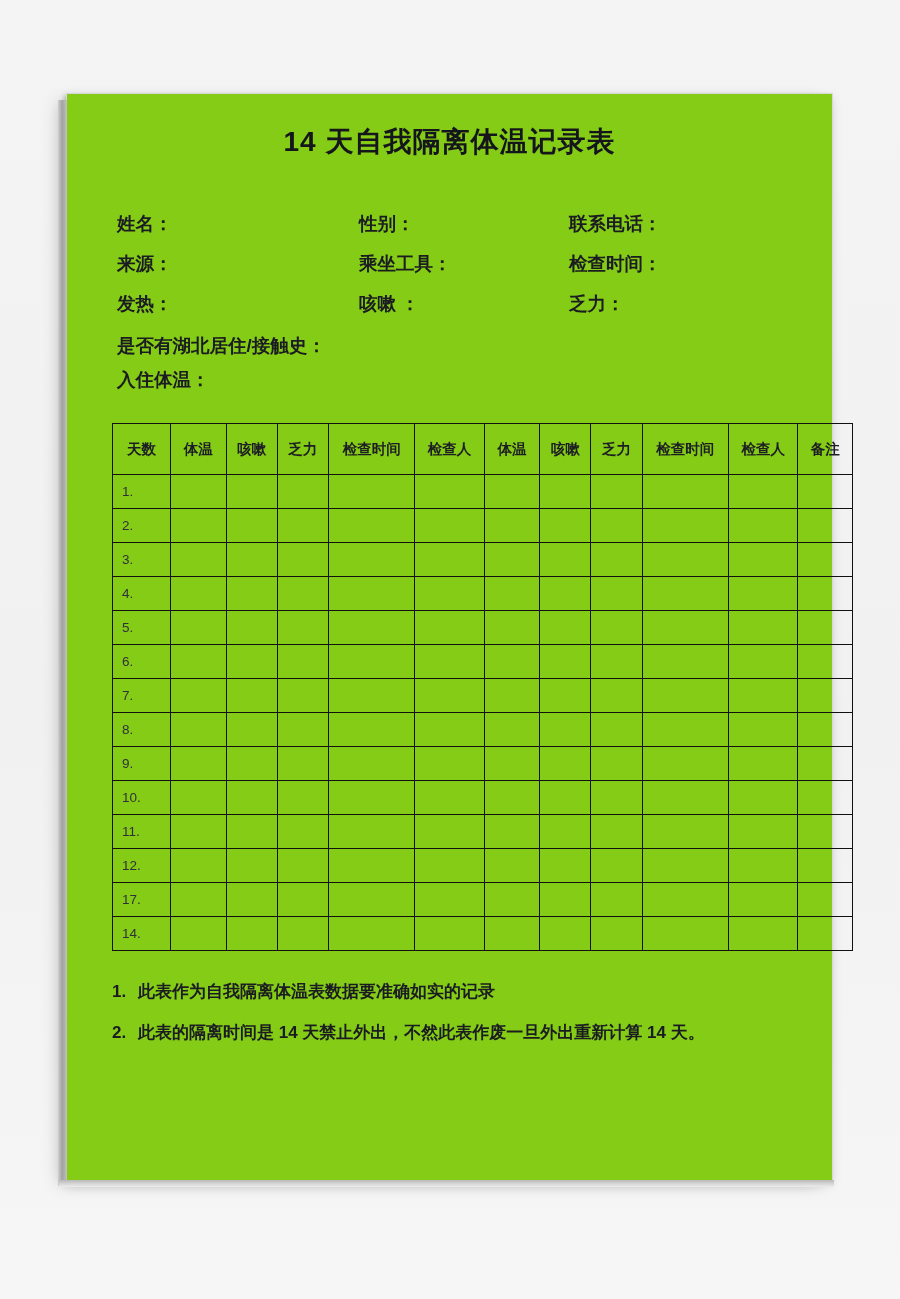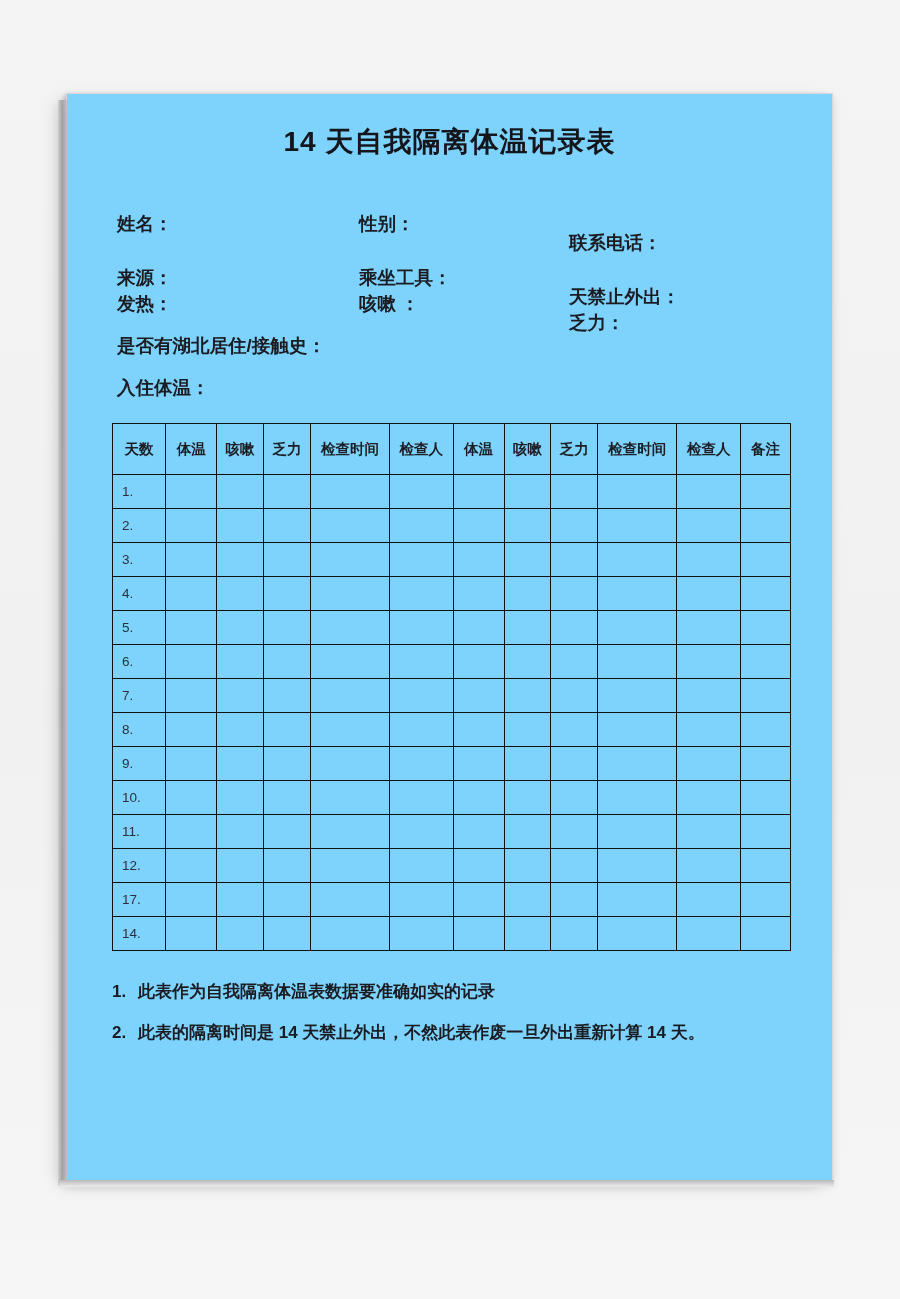--- a/index.html
+++ b/index.html
@@ -23,21 +23,21 @@
       linear-gradient(180deg, #f4f4f4 0%, #f1f1f1 55%, #f6f6f6 100%);
   }
 
   
   #page-sheet {
     position: absolute;
     left: 66px;
     top: 93px;
     width: 767px;
     height: 1088px;
-    background: #7dd3fc;
+    background: #84cc16;
     border: 1px solid #d8d8d8;
     box-sizing: border-box;
     box-shadow:
       -10px 6px 16px -4px rgba(0,0,0,0.26),
       -2px 2px 4px rgba(0,0,0,0.16),
       0 4px 10px rgba(0,0,0,0.10);
   }
 
   
   #sheet-spine {
@@ -86,36 +86,36 @@
     font-weight: bold;
     color: #1b1b22;
   }
   .form-cell {
     position: absolute;
     white-space: nowrap;
     text-align: right;
   }
   .col-a { left: 50px; }
   .col-b { left: 292px; font-family: Liberation Serif, serif; }
-  .col-c { left: 502px; margin-top: 19px; }
+  .col-c { left: 502px; }
 
   #form-row-1 { top: 117px; }
-  #form-row-2 { top: 171px; }
+  #form-row-2 { top: 157px; }
   #form-row-3 { top: 197px; }
   #form-row-4 { top: 239px; }
-  #form-row-5 { top: 281px; }
+  #form-row-5 { top: 273px; }
 
   
   #record-table {
     position: absolute;
     left: 45px;
     top: 329px;
     border-collapse: collapse;
     table-layout: fixed;
-    width: 679px;
+    width: 741px;
   }
   #record-table th,
   #record-table td {
     border: 1px solid #111111;
     height: 33px;
     padding: 0;
     font-weight: normal;
     font-size: 13.5px;
     color: #1d1d24;
     text-align: center;
@@ -189,21 +189,21 @@
 
     <div class="form-row" id="form-row-1">
       <span class="form-cell col-a">姓名：</span>
       <span class="form-cell col-b">性别：</span>
       <span class="form-cell col-c">联系电话：</span>
     </div>
 
     <div class="form-row" id="form-row-2">
       <span class="form-cell col-a">来源：</span>
       <span class="form-cell col-b">乘坐工具：</span>
-      <span class="form-cell col-c">天禁止外出：</span>
+      <span class="form-cell col-c">检查时间：</span>
     </div>
 
     <div class="form-row" id="form-row-3">
       <span class="form-cell col-a">发热：</span>
       <span class="form-cell col-b">咳嗽 ：</span>
       <span class="form-cell col-c">乏力：</span>
     </div>
 
     <div class="form-row" id="form-row-4">
       <span class="form-cell col-a">是否有湖北居住/接触史：</span>

